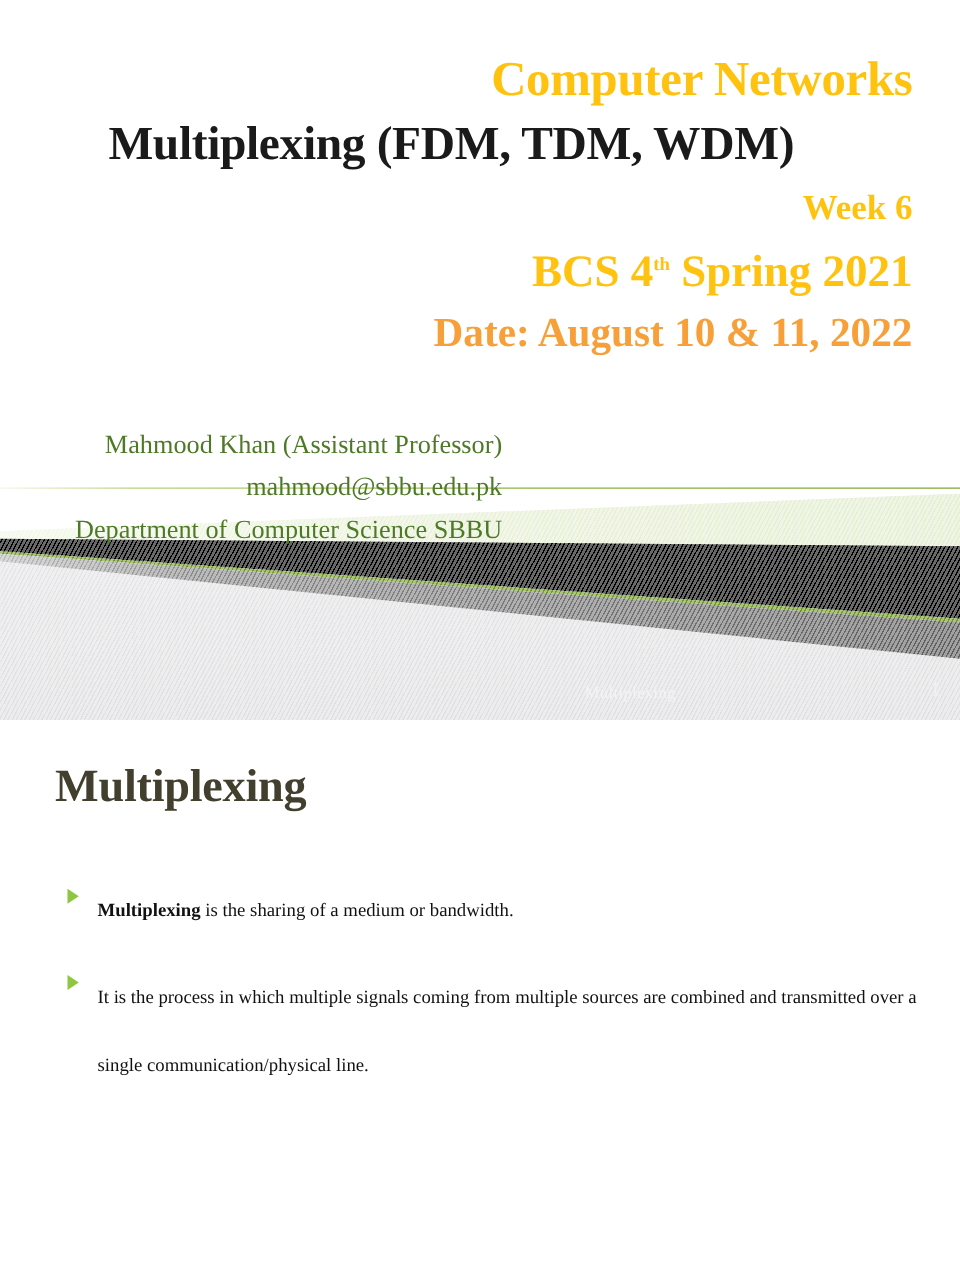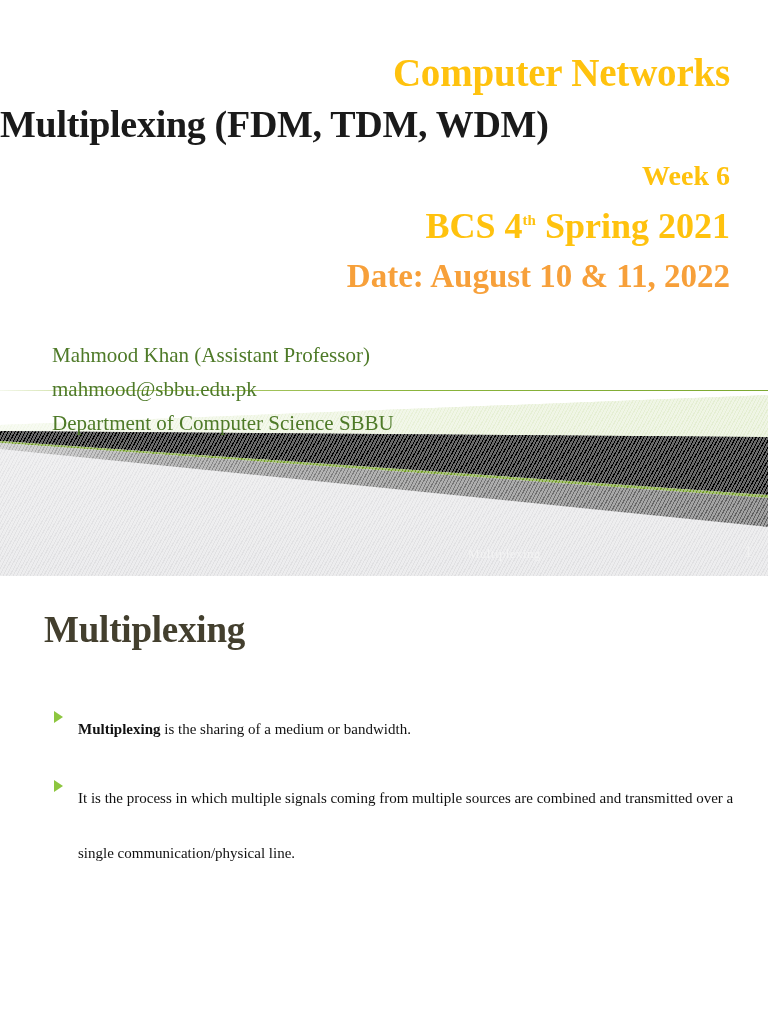--- a/index.html
+++ b/index.html
@@ -22,42 +22,42 @@
     top: 0;
     width: 768px;
     height: 576px;
     background: #ffffff;
     overflow: hidden;
   }
 
   .title-block {
     position: absolute;
     left: 0;
-    top: 48px;
+    top: 39px;
     width: 730px;
     text-align: right;
   }
 
   .line-main {
     font-weight: bold;
     font-size: 39px;
     line-height: 50px;
     color: #FFC20E;
     letter-spacing: -0.2px;
     white-space: nowrap;
   }
 
   .line-sub {
     font-weight: bold;
     font-size: 38px;
     line-height: 53px;
     color: #1a1a1a;
     letter-spacing: -0.3px;
     white-space: nowrap;
-    text-align: left;
+    text-align: center;
     padding-right: 8px;
   }
 
   .line-week {
     font-weight: bold;
     font-size: 28px;
     line-height: 50px;
     color: #FFC20E;
     white-space: nowrap;
   }
@@ -79,23 +79,24 @@
     font-weight: bold;
     font-size: 33px;
     line-height: 50px;
     color: #F7A03A;
     white-space: nowrap;
   }
 
   
   .author-block {
     position: absolute;
-    left: 52px;
+    left: 60px;
     top: 338px;
     z-index: 5;
+    text-align: right;
   }
   .author-line {
     font-size: 21px;
     line-height: 34px;
     color: #4E7A28;
     white-space: nowrap;
   }
 
   
   .green-rule {

